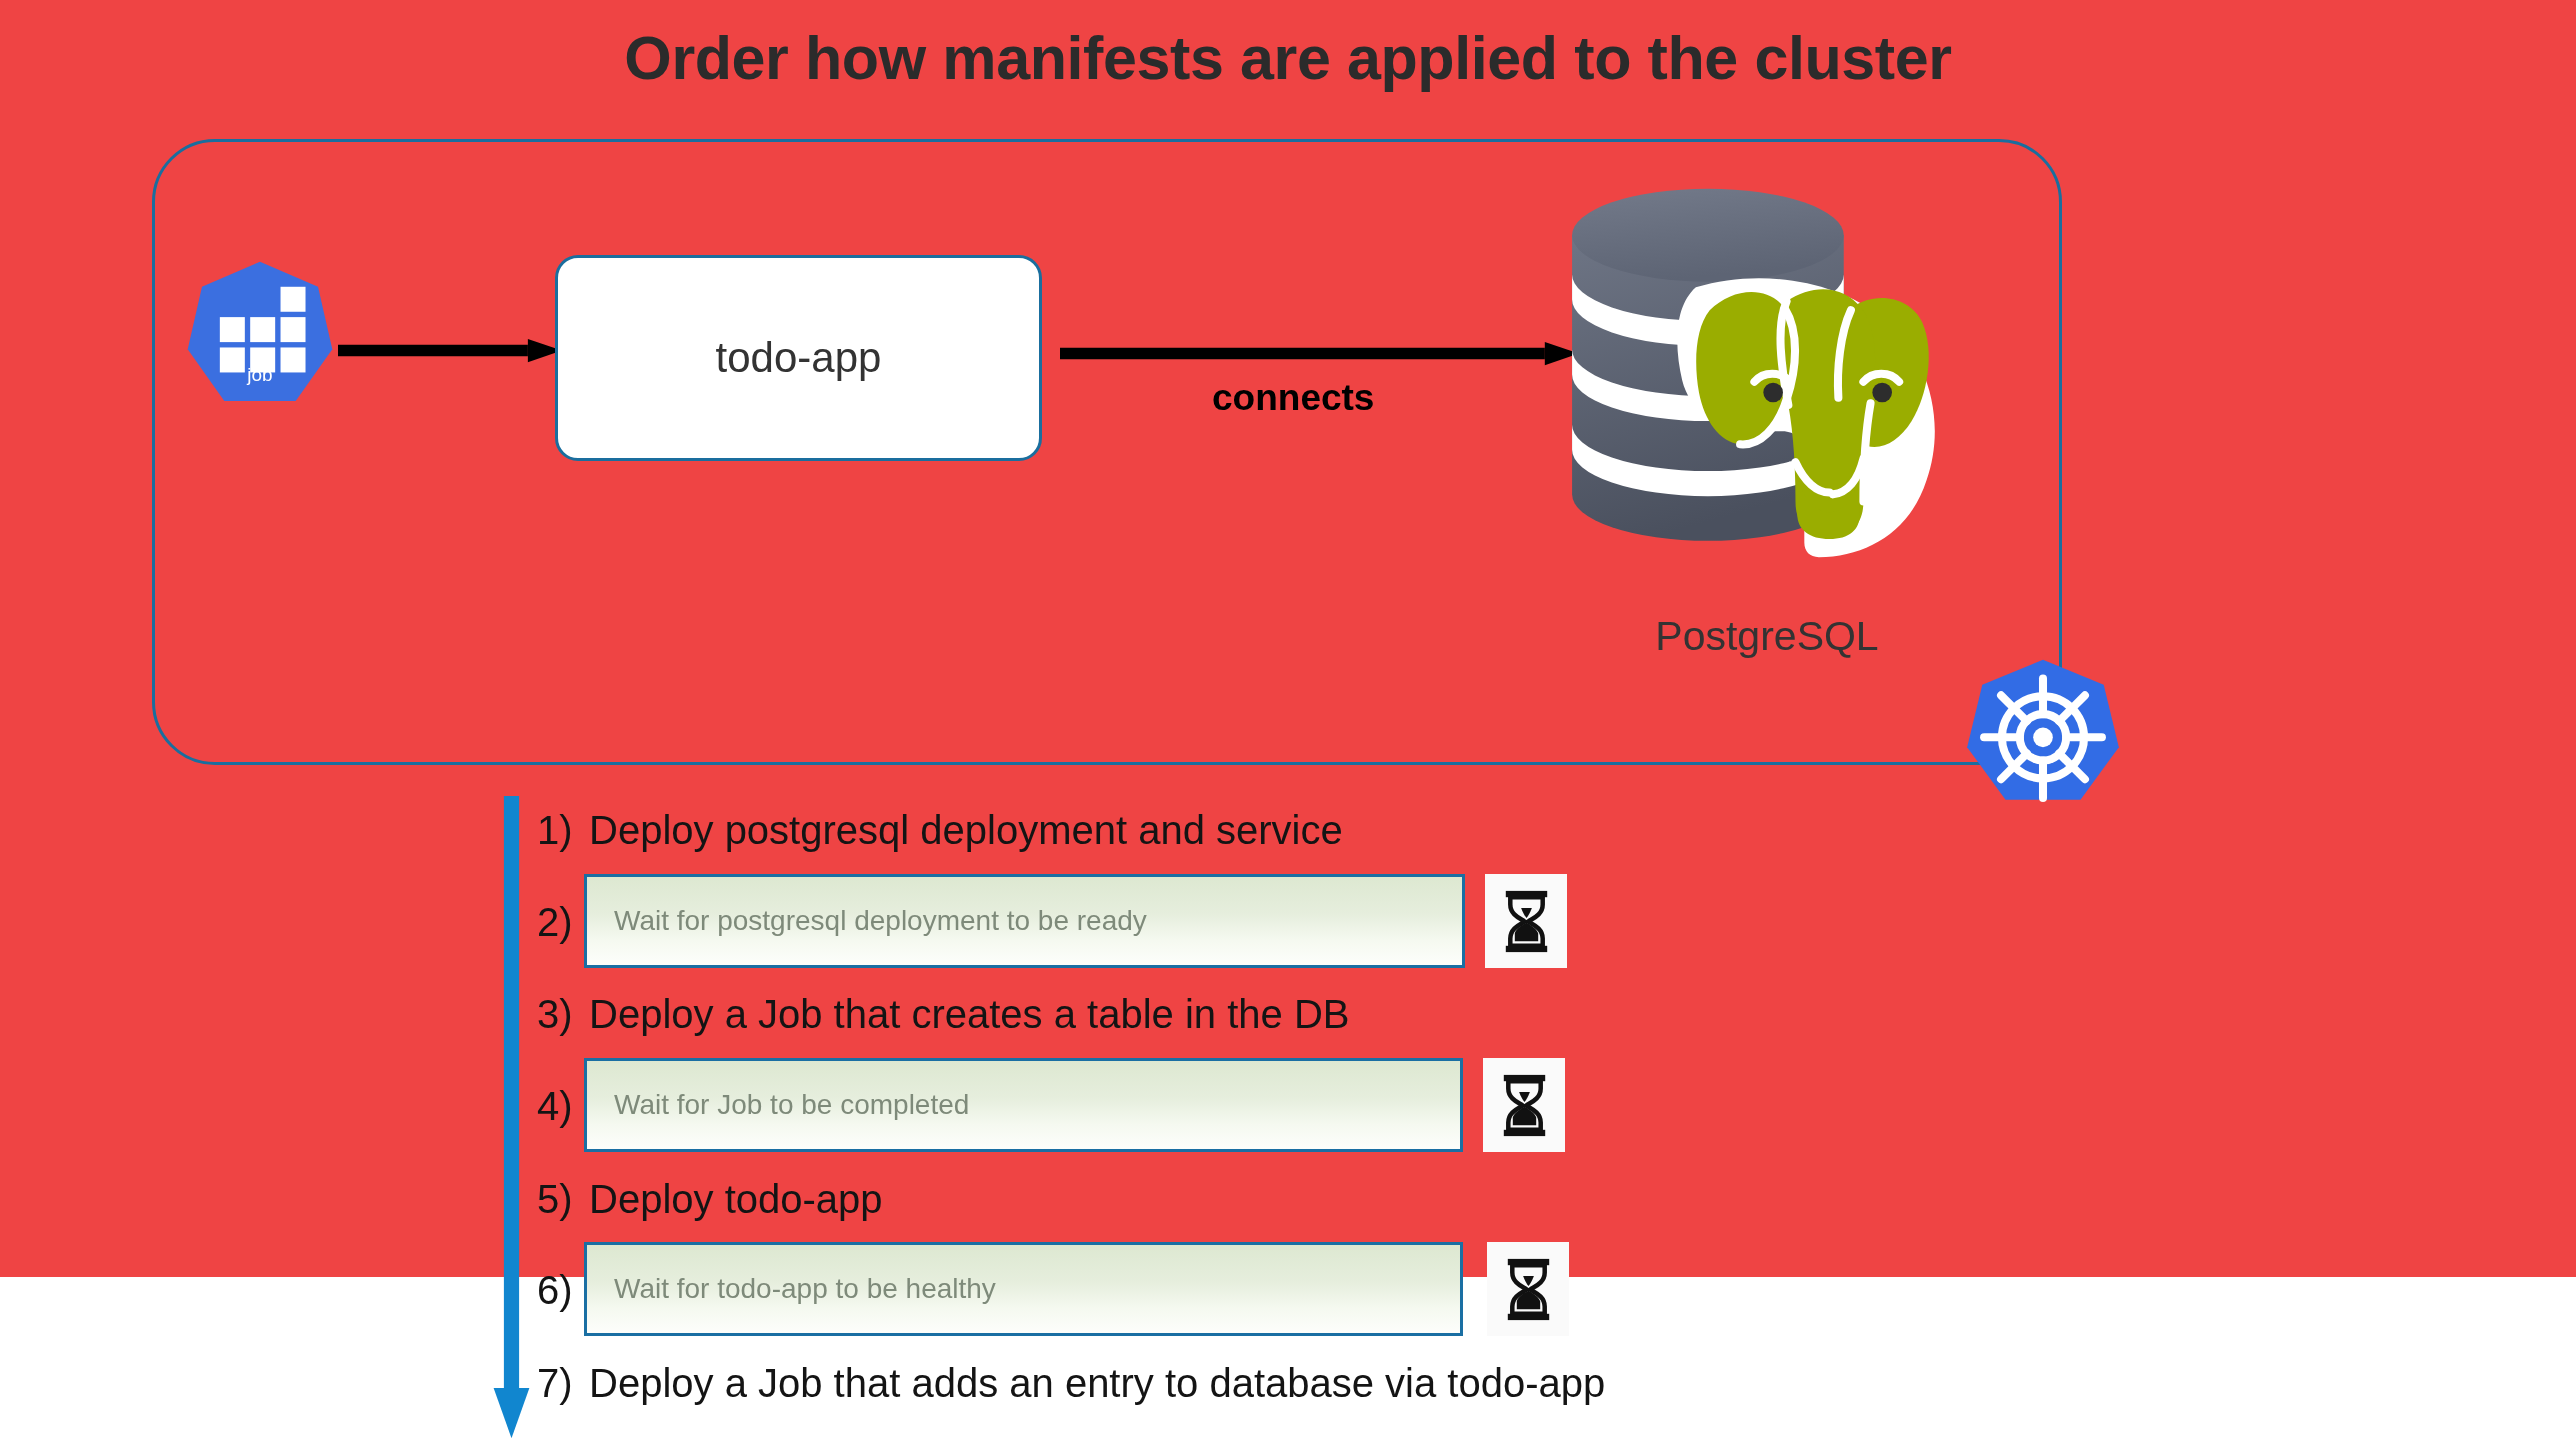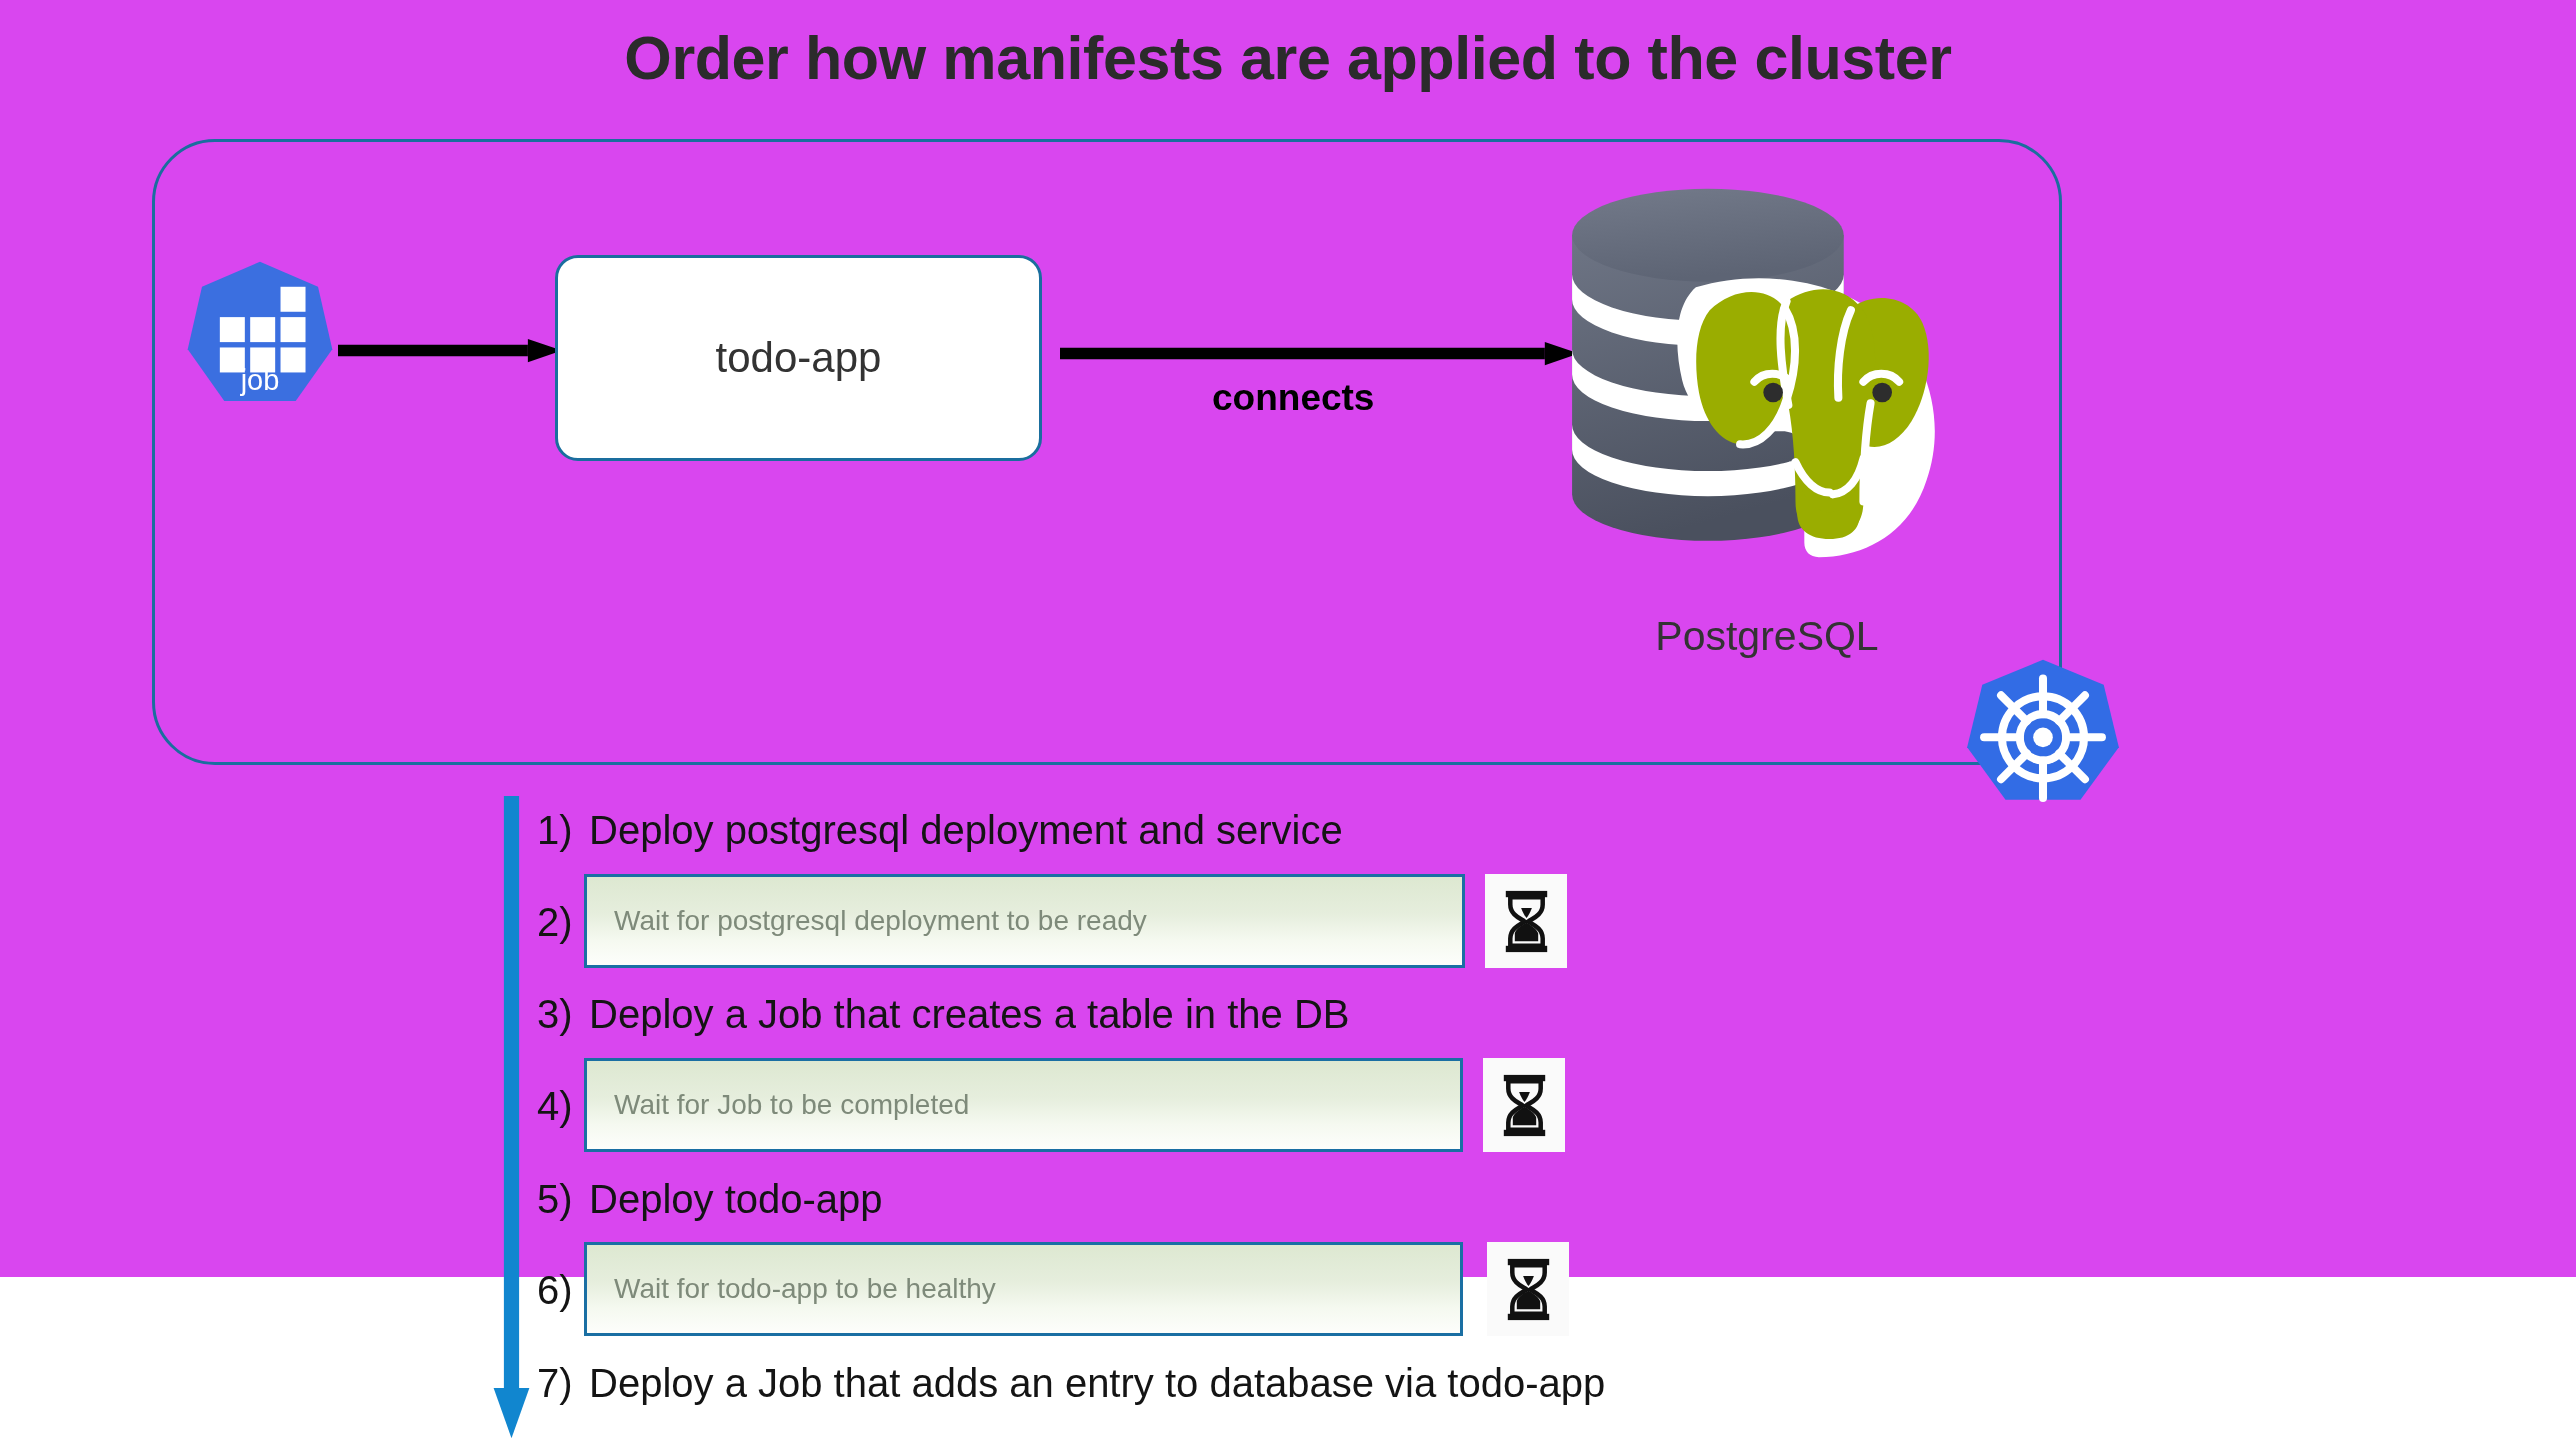--- a/index.html
+++ b/index.html
@@ -9,21 +9,21 @@
     height: 1449px;
     background: #ffffff;
     font-family: "Liberation Sans", sans-serif;
     overflow: hidden;
   }
 
   #root {
     position: relative;
     width: 2576px;
     height: 1277px;
-    background: #d946ef;
+    background: #ef4444;
   }
 
   
   #page-title {
     position: absolute;
     left: 0;
     top: 25px;
     width: 2576px;
     text-align: center;
     font-size: 61px;
@@ -53,21 +53,21 @@
     width: 166px;
     height: 170px;
   }
   #job-node svg { display: block; width: 100%; height: 100%; }
   #job-label {
     position: absolute;
     left: 0;
     top: 106px;
     width: 166px;
     text-align: center;
-    font-size: 29px;
+    font-size: 19px;
     color: #ffffff;
     font-family: "Liberation Sans", sans-serif;
   }
 
   
   #arrow-add-entry {
     position: absolute;
     left: 338px;
     top: 338px;
     width: 224px;

